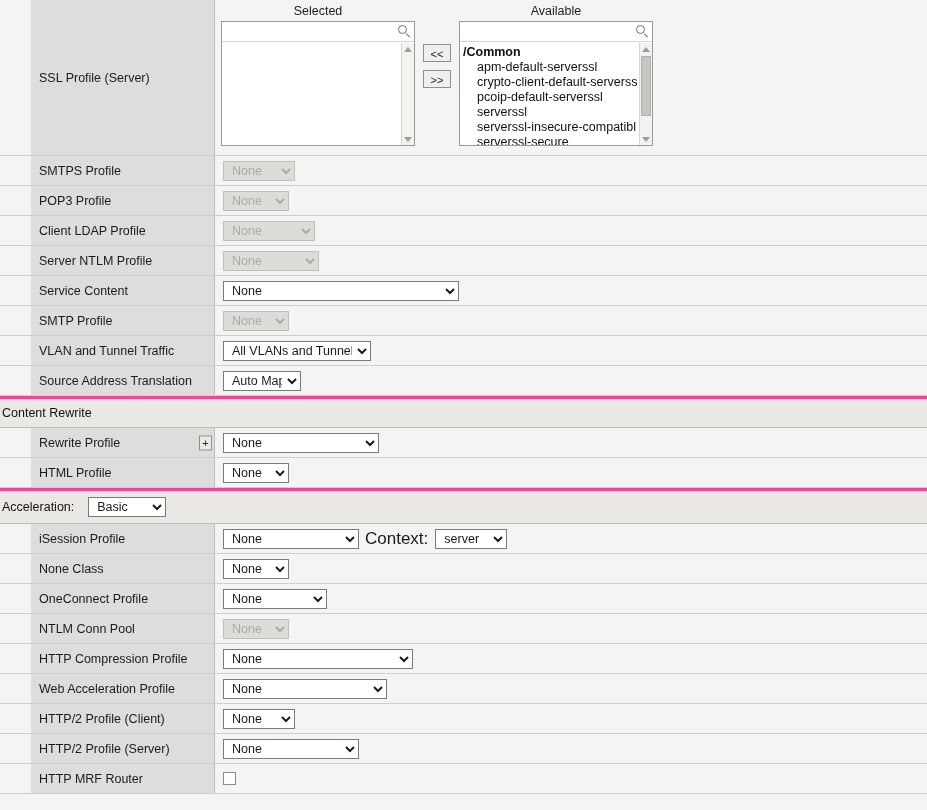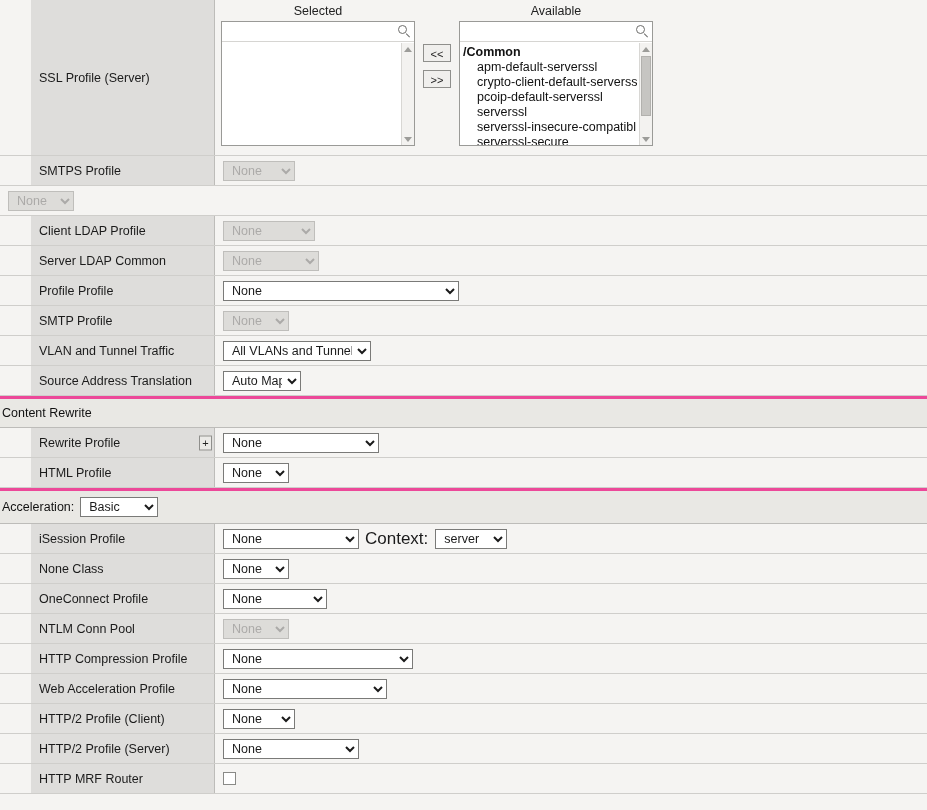--- a/index.html
+++ b/index.html
@@ -110,21 +110,21 @@
   .ctxlbl{margin:0 7px 0 6px;font-size:17px;}
 
   
   .sect{
     background:#e9e8e4;border-bottom:1px solid #bdbcb9;border-top:3px solid #ec4899;
     display:flex;align-items:center;padding-left:2px;
   }
   .sect .stitle{font-size:12.5px;color:#111;}
   .sect.cr{height:28px;}
   .sect.acc{height:32px;padding-left:2px;}
-  .sect.acc .stitle{margin-right:6px;}
+  .sect.acc .stitle{margin-right:14px;}
 
   
   .plus{
     position:absolute;right:2px;top:50%;transform:translateY(-50%);
     width:13px;height:15px;border:1px solid #8f8f8c;background:#ebeae7;
     font-size:11px;line-height:13px;text-align:center;color:#222;box-sizing:border-box;
     cursor:pointer;
   }
 
   
@@ -219,43 +219,46 @@
   <div id="simple-rows">
       <div class="row h29">
         <div class="lbl">
           <span>SMTPS Profile</span>
         </div>
         <div class="fld">
           <select class="w72" disabled=""><option>None</option></select>
         </div>
       </div>
       <div class="row h29">
+        <div class="lbl">
+          <span>POP3 Profile</span>
+        </div>
         <div class="fld">
           <select class="w66" disabled="" style="width: 66px;"><option>None</option></select>
         </div>
       </div>
       <div class="row h29">
         <div class="lbl">
           <span>Client LDAP Profile</span>
         </div>
         <div class="fld">
           <select class="w92" disabled="" style="width: 92px;"><option>None</option></select>
         </div>
       </div>
       <div class="row h29">
         <div class="lbl">
-          <span>Server LDAP Common</span>
+          <span>Server NTLM Profile</span>
         </div>
         <div class="fld">
           <select class="w96" disabled=""><option>None</option></select>
         </div>
       </div>
       <div class="row h29">
         <div class="lbl">
-          <span>Profile Profile</span>
+          <span>Service Content</span>
         </div>
         <div class="fld">
           <select class="w236"><option>None</option></select>
         </div>
       </div>
       <div class="row h29">
         <div class="lbl">
           <span>SMTP Profile</span>
         </div>
         <div class="fld">

